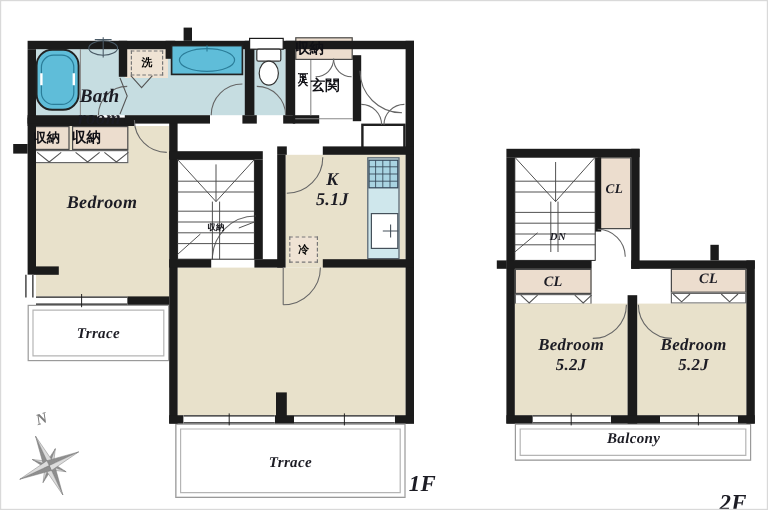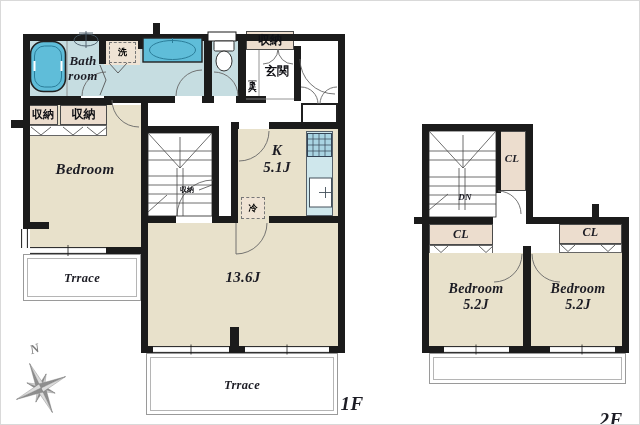--- a/index.html
+++ b/index.html
@@ -12,21 +12,21 @@
   .white{background:#ffffff;}
   .doorstrip{background:#ffffff;border:1px solid #666;}
   .dashedbox{border:1px dashed #777;background:#efe3d4;display:flex;align-items:center;justify-content:center;}
   .outline2{background:#fff;border:2px solid #1f1f1f;}
   .dbl{background:#fff;border:1px solid #9a9a9a;box-shadow:inset 0 0 0 3px #fff, inset 0 0 0 4px #b5b5b5;}
   svg.ovl{position:absolute;left:0;top:0;z-index:5;pointer-events:none;}
   .lb{position:absolute;z-index:8;color:#1c1c24;font-weight:bold;font-style:italic;
       text-align:center;line-height:1.15;letter-spacing:0.3px;}
   .lb span{display:block;}
   .jp{position:absolute;z-index:8;color:#101015;font-weight:bold;font-style:normal;
-      text-align:center;font-family:"Liberation Serif",serif;}
+      text-align:left;font-family:"Liberation Serif",serif;}
   .vert{writing-mode:vertical-rl;text-orientation:upright;letter-spacing:1px;}
   .gray{color:#7d7d7d;}
 </style>
 </head>
 <body>
 
 <div class="plan">
 
   <div class="r wet" style="left:29px;top:40px;width:208px;height:55px;z-index:1"></div>
   <div class="r" style="left:103px;top:40px;width:36px;height:24px;background:#efe3d4;z-index:1"></div>
@@ -223,49 +223,49 @@
         <polygon points="28.6,362.5 44.1,385.1 40,387" fill="#dcdcdc"></polygon>
       <polygon points="51.4,411.5 44.1,385.1 40,387" fill="#8e8e8e"></polygon>
         <polygon points="51.4,411.5 35.9,388.9 40,387" fill="#dcdcdc"></polygon>
       <polygon points="64.5,375.6 38.1,382.9 40,387" fill="#8e8e8e"></polygon>
         <polygon points="64.5,375.6 41.9,391.1 40,387" fill="#dcdcdc"></polygon>
       <polygon points="15.5,398.4 41.9,391.1 40,387" fill="#8e8e8e"></polygon>
         <polygon points="15.5,398.4 38.1,382.9 40,387" fill="#dcdcdc"></polygon>
     </g>
   </svg>
 
-  <div class="lb" style="left:62px;top:53px;width:40px;font-size:13px">Bath room</div>
+  <div class="lb" style="left:62px;top:71px;width:40px;font-size:16px">Bath room</div>
   <div class="jp" style="left:27px;top:106px;width:30px;font-size:11px">収納</div>
   <div class="jp" style="left:59px;top:105px;width:47px;font-size:12px">収納</div>
   <div class="jp" style="left:245px;top:31px;width:48px;font-size:12px">収納</div>
   <div class="jp vert" style="left:246px;top:53px;height:42px;font-size:8.5px">下足入</div>
   <div class="jp" style="left:258px;top:62px;width:36px;font-size:12px">玄関</div>
   <div class="jp" style="left:172px;top:184px;width:28px;font-size:7px">収納</div>
   <div class="lb" style="left:34px;top:160px;width:100px;font-size:15px">
     <span>Bedroom</span>
   </div>
   <div class="lb" style="left:246px;top:141px;width:60px;font-size:15px">
     <span>K</span>
     <span>5.1J</span>
   </div>
   <div class="lb" style="left:192px;top:268px;width:100px;font-size:15px">
-    <span>13.6J</span>
   </div>
   <div class="lb" style="left:31px;top:270px;width:100px;font-size:12.5px">Trrace</div>
   <div class="lb" style="left:191px;top:377px;width:100px;font-size:12.5px">Trrace</div>
   <div class="lb" style="left:334px;top:392px;width:34px;font-size:19px">1F</div>
 
   <div class="lb" style="left:450px;top:191px;width:28px;font-size:9px">DN</div>
   <div class="lb" style="left:497px;top:151px;width:28px;font-size:11px">CL</div>
   <div class="lb" style="left:428px;top:227px;width:64px;font-size:12px">CL</div>
   <div class="lb" style="left:558px;top:225px;width:63px;font-size:12px">CL</div>
   <div class="lb" style="left:430px;top:280px;width:90px;font-size:14px">
     <span>Bedroom</span>
     <span>5.2J</span>
   </div>
   <div class="lb" style="left:532px;top:280px;width:90px;font-size:14px">
     <span>Bedroom</span>
     <span>5.2J</span>
   </div>
+  <div class="lb" style="left:477px;top:357px;width:100px;font-size:12.5px">Balcony</div>
   <div class="lb" style="left:592px;top:408px;width:36px;font-size:19px">2F</div>
 
   <div class="lb gray" style="left:24px;top:341px;width:20px;font-size:13px;transform:rotate(-18deg)">N</div>
 </div>
 
 </body></html>

